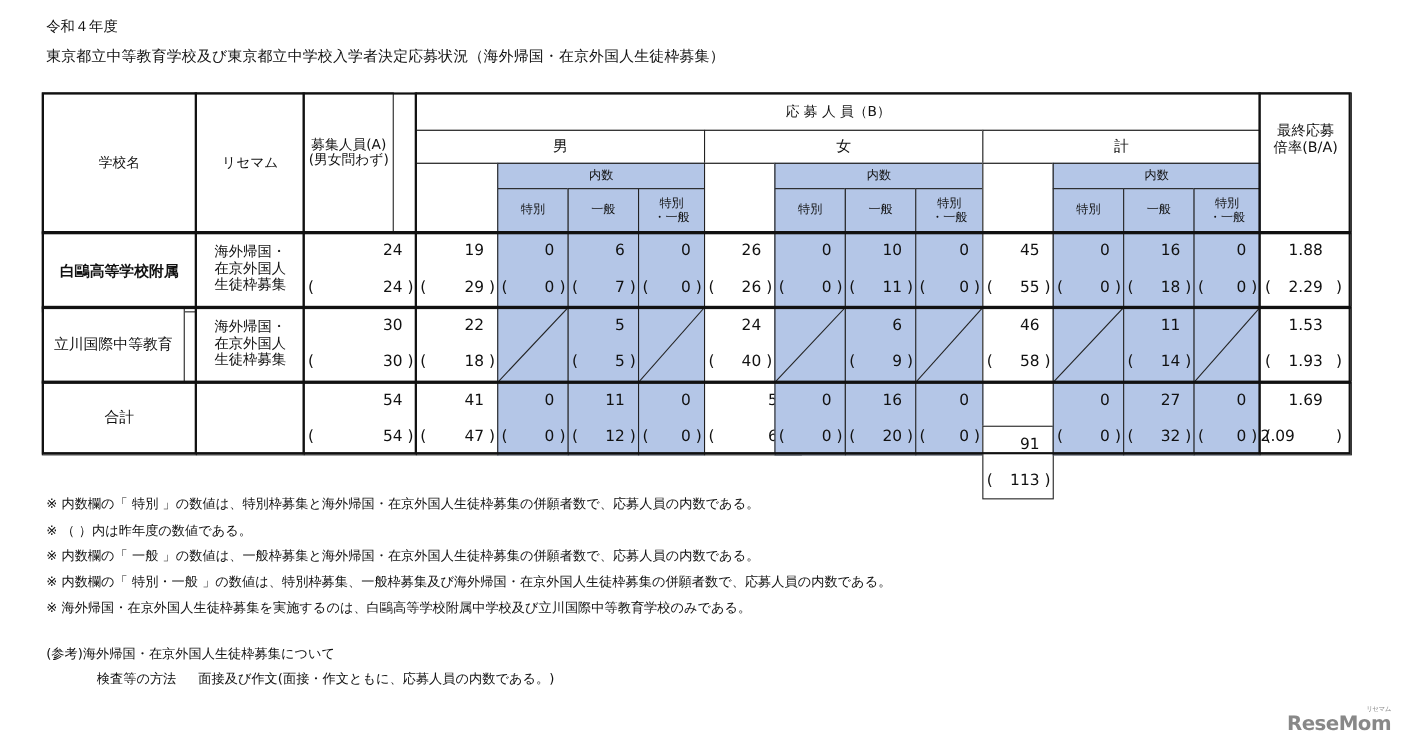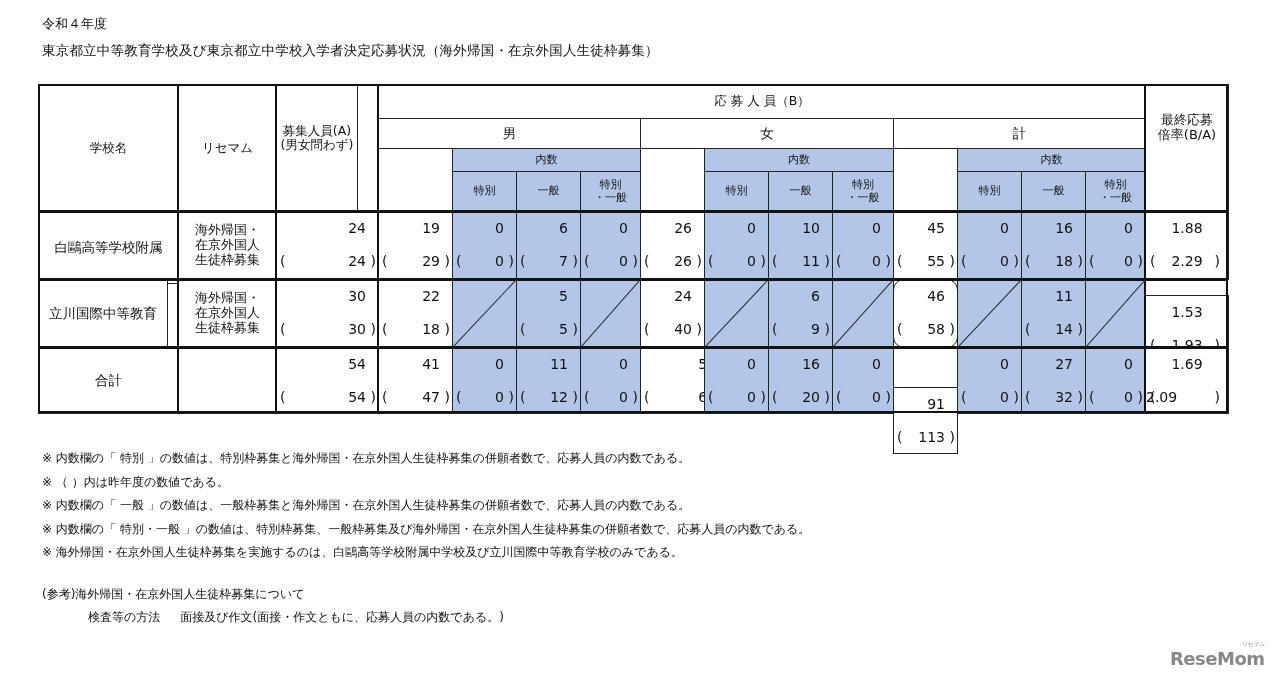--- a/index.html
+++ b/index.html
@@ -45,21 +45,21 @@
     <div class="cell blue small" style="left: 666px; top: 64px; width: 190px; height: 24px;">内数</div>
     <div class="cell blue small" style="left: 666px; top: 87px; width: 65px; height: 41px;">特別</div>
     <div class="cell blue small" style="left: 730px; top: 87px; width: 65px; height: 41px;">一般</div>
     <div class="cell blue small" style="left: 794px; top: 87px; width: 62px; height: 41px;">特別<br>・一般</div>
     <div class="cell " style="left: 855px; top: 34px; width: 253px; height: 31px; font-size: 13.5px;">計</div>
     <div class="cell " style="left: 855px; top: 64px; width: 65px; height: 64px;"></div>
     <div class="cell blue small" style="left: 919px; top: 64px; width: 189px; height: 24px;">内数</div>
     <div class="cell blue small" style="left: 919px; top: 87px; width: 65px; height: 41px;">特別</div>
     <div class="cell blue small" style="left: 983px; top: 87px; width: 65px; height: 41px;">一般</div>
     <div class="cell blue small" style="left: 1047px; top: 87px; width: 61px; height: 41px;">特別<br>・一般</div>
-    <div class="cell " style="left: 0px; top: 127px; width: 141px; height: 73px; font-size: 13.5px;">白鷗高等学校附属</div>
+    <div class="cell " style="left: 0px; top: 127px; width: 141px; height: 73px; font-size: 13.5px; font-weight: bold;">白鷗高等学校附属</div>
     <div class="cell " style="left: 140px; top: 127px; width: 99px; height: 69px; font-size: 13px;">海外帰国・<br>在京外国人<br>生徒枠募集</div>
     <div class="cell " style="left: 238px; top: 127px; width: 103px; height: 69px; display: block;">
       <span style="position:absolute;right:12px;top:8px;font-size:14px">24</span>
       <span style="position:absolute;left:3px;top:41px;font-size:14px">(</span>
       <span style="position:absolute;right:12px;top:41px;font-size:14px">24</span>
       <span style="position:absolute;right:2px;top:41px;font-size:14px">)</span>
     </div>
     <div class="cell " style="left: 340px; top: 127px; width: 75px; height: 69px; display: block;">
       <span style="position:absolute;right:12px;top:8px;font-size:14px">19</span>
       <span style="position:absolute;left:3px;top:41px;font-size:14px">(</span>
@@ -183,21 +183,21 @@
       <span style="position:absolute;right:12px;top:8px;font-size:14px">6</span>
       <span style="position:absolute;left:3px;top:41px;font-size:14px">(</span>
       <span style="position:absolute;right:12px;top:41px;font-size:14px">9</span>
       <span style="position:absolute;right:2px;top:41px;font-size:14px">)</span>
     </div>
     <div class="cell blue" style="left: 794px; top: 195px; width: 62px; height: 69px; display: block;">
       <svg class="diag" width="100%" height="100%" viewBox="0 0 10 10" preserveAspectRatio="none">
         <line x1="0" y1="10" x2="10" y2="0" stroke="#222" stroke-width="0.15"></line>
       </svg>
     </div>
-    <div class="cell " style="left: 855px; top: 195px; width: 65px; height: 69px; display: block; border-radius: 11px;">
+    <div class="cell " style="left: 855px; top: 195px; width: 65px; height: 69px; display: block;">
       <span style="position:absolute;right:12px;top:8px;font-size:14px">46</span>
       <span style="position:absolute;left:3px;top:41px;font-size:14px">(</span>
       <span style="position:absolute;right:12px;top:41px;font-size:14px">58</span>
       <span style="position:absolute;right:2px;top:41px;font-size:14px">)</span>
     </div>
     <div class="cell blue" style="left: 919px; top: 195px; width: 65px; height: 69px; display: block;">
       <svg class="diag" width="100%" height="100%" viewBox="0 0 10 10" preserveAspectRatio="none">
         <line x1="0" y1="10" x2="10" y2="0" stroke="#222" stroke-width="0.15"></line>
       </svg>
     </div>
@@ -205,21 +205,21 @@
       <span style="position:absolute;right:12px;top:8px;font-size:14px">11</span>
       <span style="position:absolute;left:3px;top:41px;font-size:14px">(</span>
       <span style="position:absolute;right:12px;top:41px;font-size:14px">14</span>
       <span style="position:absolute;right:2px;top:41px;font-size:14px">)</span>
     </div>
     <div class="cell blue" style="left: 1047px; top: 195px; width: 61px; height: 69px; display: block;">
       <svg class="diag" width="100%" height="100%" viewBox="0 0 10 10" preserveAspectRatio="none">
         <line x1="0" y1="10" x2="10" y2="0" stroke="#222" stroke-width="0.15"></line>
       </svg>
     </div>
-    <div class="cell " style="left: 1107px; top: 195px; width: 84px; height: 69px; display: block; margin-top: 16px;">
+    <div class="cell " style="left: 1107px; top: 195px; width: 84px; height: 69px; display: block;">
       <span style="position:absolute;left:0;right:0;top:8px;text-align:center;font-size:14px">1.53</span>
       <span style="position:absolute;left:4px;top:41px;font-size:14px">(</span>
       <span style="position:absolute;left:0;right:0;top:41px;text-align:center;font-size:14px">1.93</span>
       <span style="position:absolute;right:8px;top:41px;font-size:14px">)</span>
     </div>
     <div class="cell " style="left: 0px; top: 263px; width: 141px; height: 67px; font-size: 13.5px;">合計</div>
     <div class="cell " style="left: 140px; top: 263px; width: 99px; height: 67px; font-size: 13px;"></div>
     <div class="cell " style="left: 238px; top: 263px; width: 103px; height: 67px; display: block;">
       <span style="position:absolute;right:12px;top:8px;font-size:14px">54</span>
       <span style="position:absolute;left:3px;top:41px;font-size:14px">(</span>

